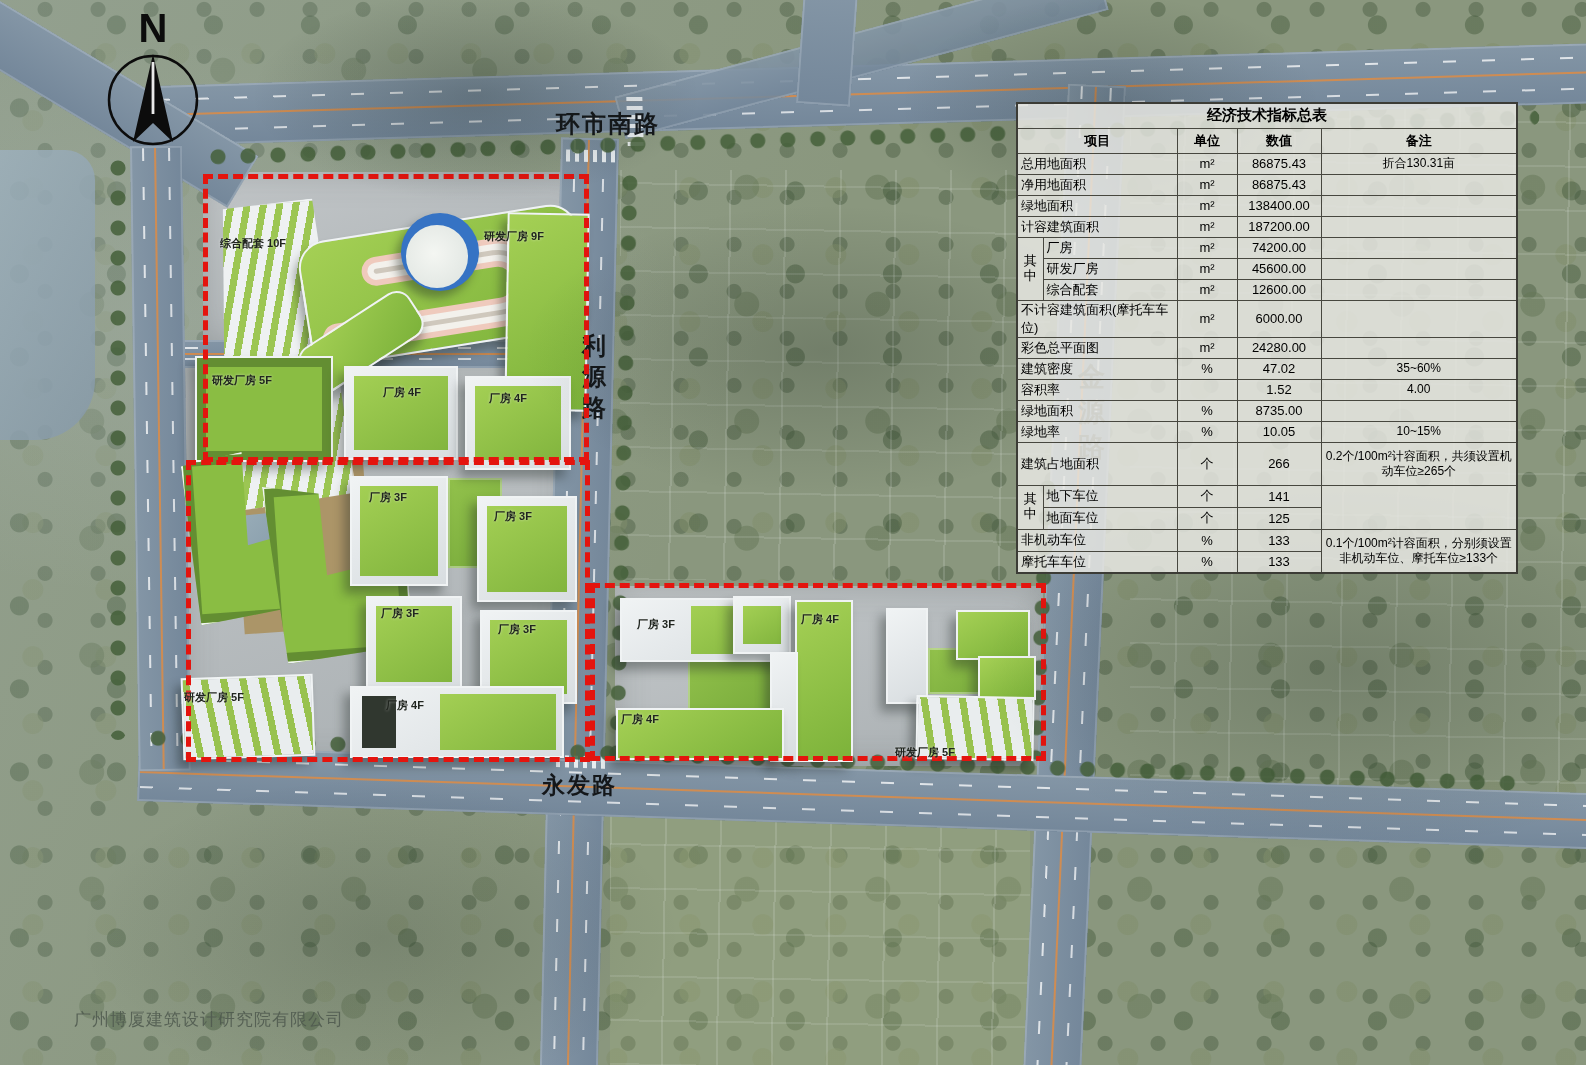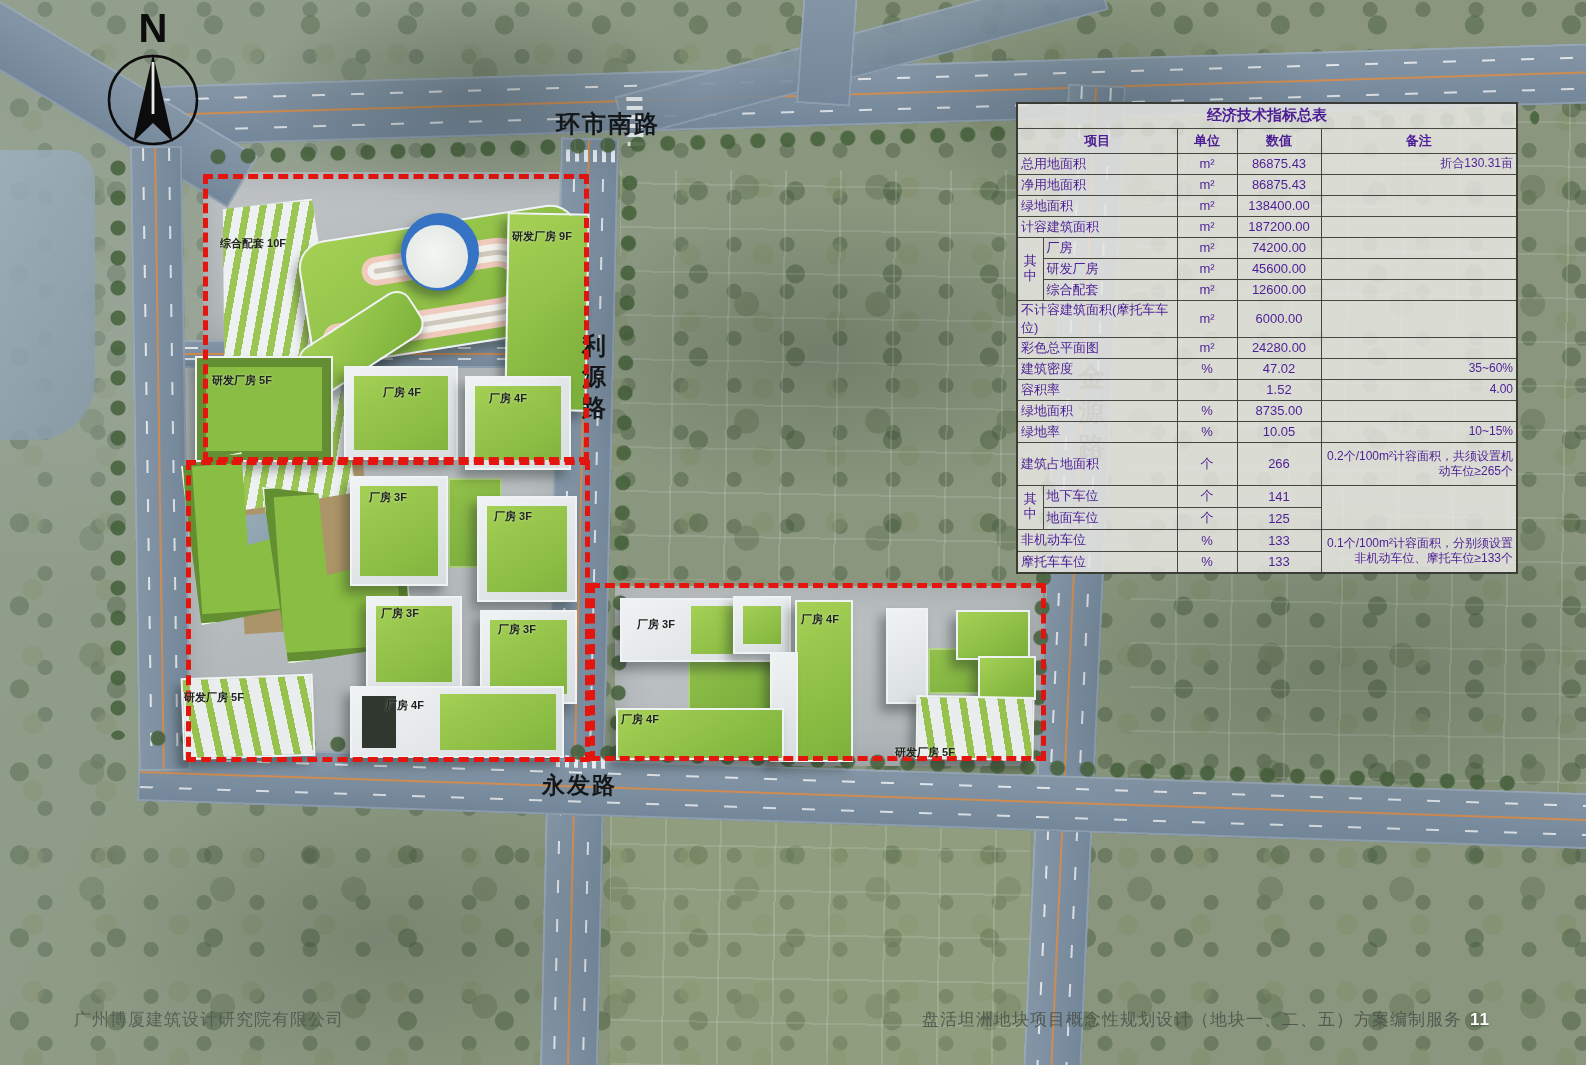--- a/index.html
+++ b/index.html
@@ -80,33 +80,33 @@
   
   .pagetitle{position:absolute;left:1238px;top:28px;z-index:20;font-size:46px;font-weight:900;
     letter-spacing:5px;color:#fff;
     text-shadow:2px 2px 0 rgba(35,42,37,.65),-1px -1px 0 rgba(35,42,37,.4),0 4px 8px rgba(0,0,0,.45);}
   .footer-left{position:absolute;left:74px;top:1008px;z-index:20;font-size:17px;color:rgba(78,88,78,.85);letter-spacing:1px;}
   .footer-right{position:absolute;right:96px;top:1008px;z-index:20;font-size:17px;color:rgba(75,84,75,.9);letter-spacing:1px;}
   .footer-right .pageno{color:#fff;font-weight:700;margin-left:8px;text-shadow:0 1px 2px rgba(0,0,0,.4);}
   
   .it-wrap{position:absolute;left:1016px;top:102px;width:500px;z-index:20;}
   table.it{width:500px;border-collapse:collapse;table-layout:fixed;
-    background:rgba(231,232,227,.85);color:#4c1d95;font-size:13px;
+    background:rgba(231,232,227,.85);color:#000000;font-size:13px;
     border:2px solid #3c3c36;}
   table.it td,table.it th{border:1px solid #47473f;padding:0 3px;overflow:hidden;}
   table.it .ttl{height:25px;font-size:15px;font-weight:700;text-align:center;}
   table.it th{height:25px;font-weight:700;text-align:center;}
   table.it tr{height:21px;}
   table.it tr.tall{height:43px;}
   table.it tr.h22{height:22px;}
   td.item{text-align:left;padding-left:5px;}
   td.sub{text-align:left;padding-left:10px;}
   td.grp{text-align:center;line-height:1.15;padding:0 2px;}
   td.unit,td.val{text-align:center;}
-  td.rem{text-align:right;font-size:12px;line-height:1.25;}
+  td.rem{text-align:center;font-size:12px;line-height:1.25;}
   .jinyuan{position:absolute;left:1078px;top:360px;width:30px;z-index:6;
     font-size:27px;font-weight:700;color:#4c5148;}
 </style>
 </head>
 <body>
 
 <div class="canvas">
 
   <div class="forest"></div>
   <div class="haze"></div>
@@ -180,21 +180,21 @@
   <div class="bldg bgreen" style="left:978px;top:656px;width:58px;height:44px;"></div>
   <div class="bldg bstripe2" style="left:916px;top:696px;width:118px;height:64px;transform:rotate(1deg);"></div>
 
   <div class="boundary" style="left:203px;top:174px;width:386px;height:288px;"></div>
   <div class="boundary" style="left:186px;top:460px;width:404px;height:302px;"></div>
   <div class="boundary" style="left:590px;top:583px;width:456px;height:178px;"></div>
 
   <div class="clouds"></div>
 
   <div class="lbl" style="left:220px;top:236px;">综合配套 10F</div>
-  <div class="lbl" style="left:512px;top:229px;">研发厂房 9F</div>
+  <div class="lbl" style="left:484px;top:229px;">研发厂房 9F</div>
   <div class="lbl" style="left:212px;top:373px;">研发厂房 5F</div>
   <div class="lbl" style="left:383px;top:385px;">厂房 4F</div>
   <div class="lbl" style="left:489px;top:391px;">厂房 4F</div>
   <div class="lbl" style="left:369px;top:490px;">厂房 3F</div>
   <div class="lbl" style="left:494px;top:509px;">厂房 3F</div>
   <div class="lbl" style="left:381px;top:606px;">厂房 3F</div>
   <div class="lbl" style="left:498px;top:622px;">厂房 3F</div>
   <div class="lbl" style="left:184px;top:690px;">研发厂房 5F</div>
   <div class="lbl" style="left:386px;top:698px;">厂房 4F</div>
   <div class="lbl" style="left:637px;top:617px;">厂房 3F</div>
@@ -342,17 +342,14 @@
       <tr class="h22">
         <td class="item" colspan="2">摩托车车位</td>
         <td class="unit">%</td>
         <td class="val">133</td>
       </tr>
     </tbody>
       </table>
   </div>
 
   <div class="footer-left">广州博厦建筑设计研究院有限公司</div>
-  <div class="footer-right">
-    <span>盘活坦洲地块项目概念性规划设计（地块一、二、五）方案编制服务</span><span class="pageno">11</span>
-  </div>
 
 </div>
 
 </body></html>

